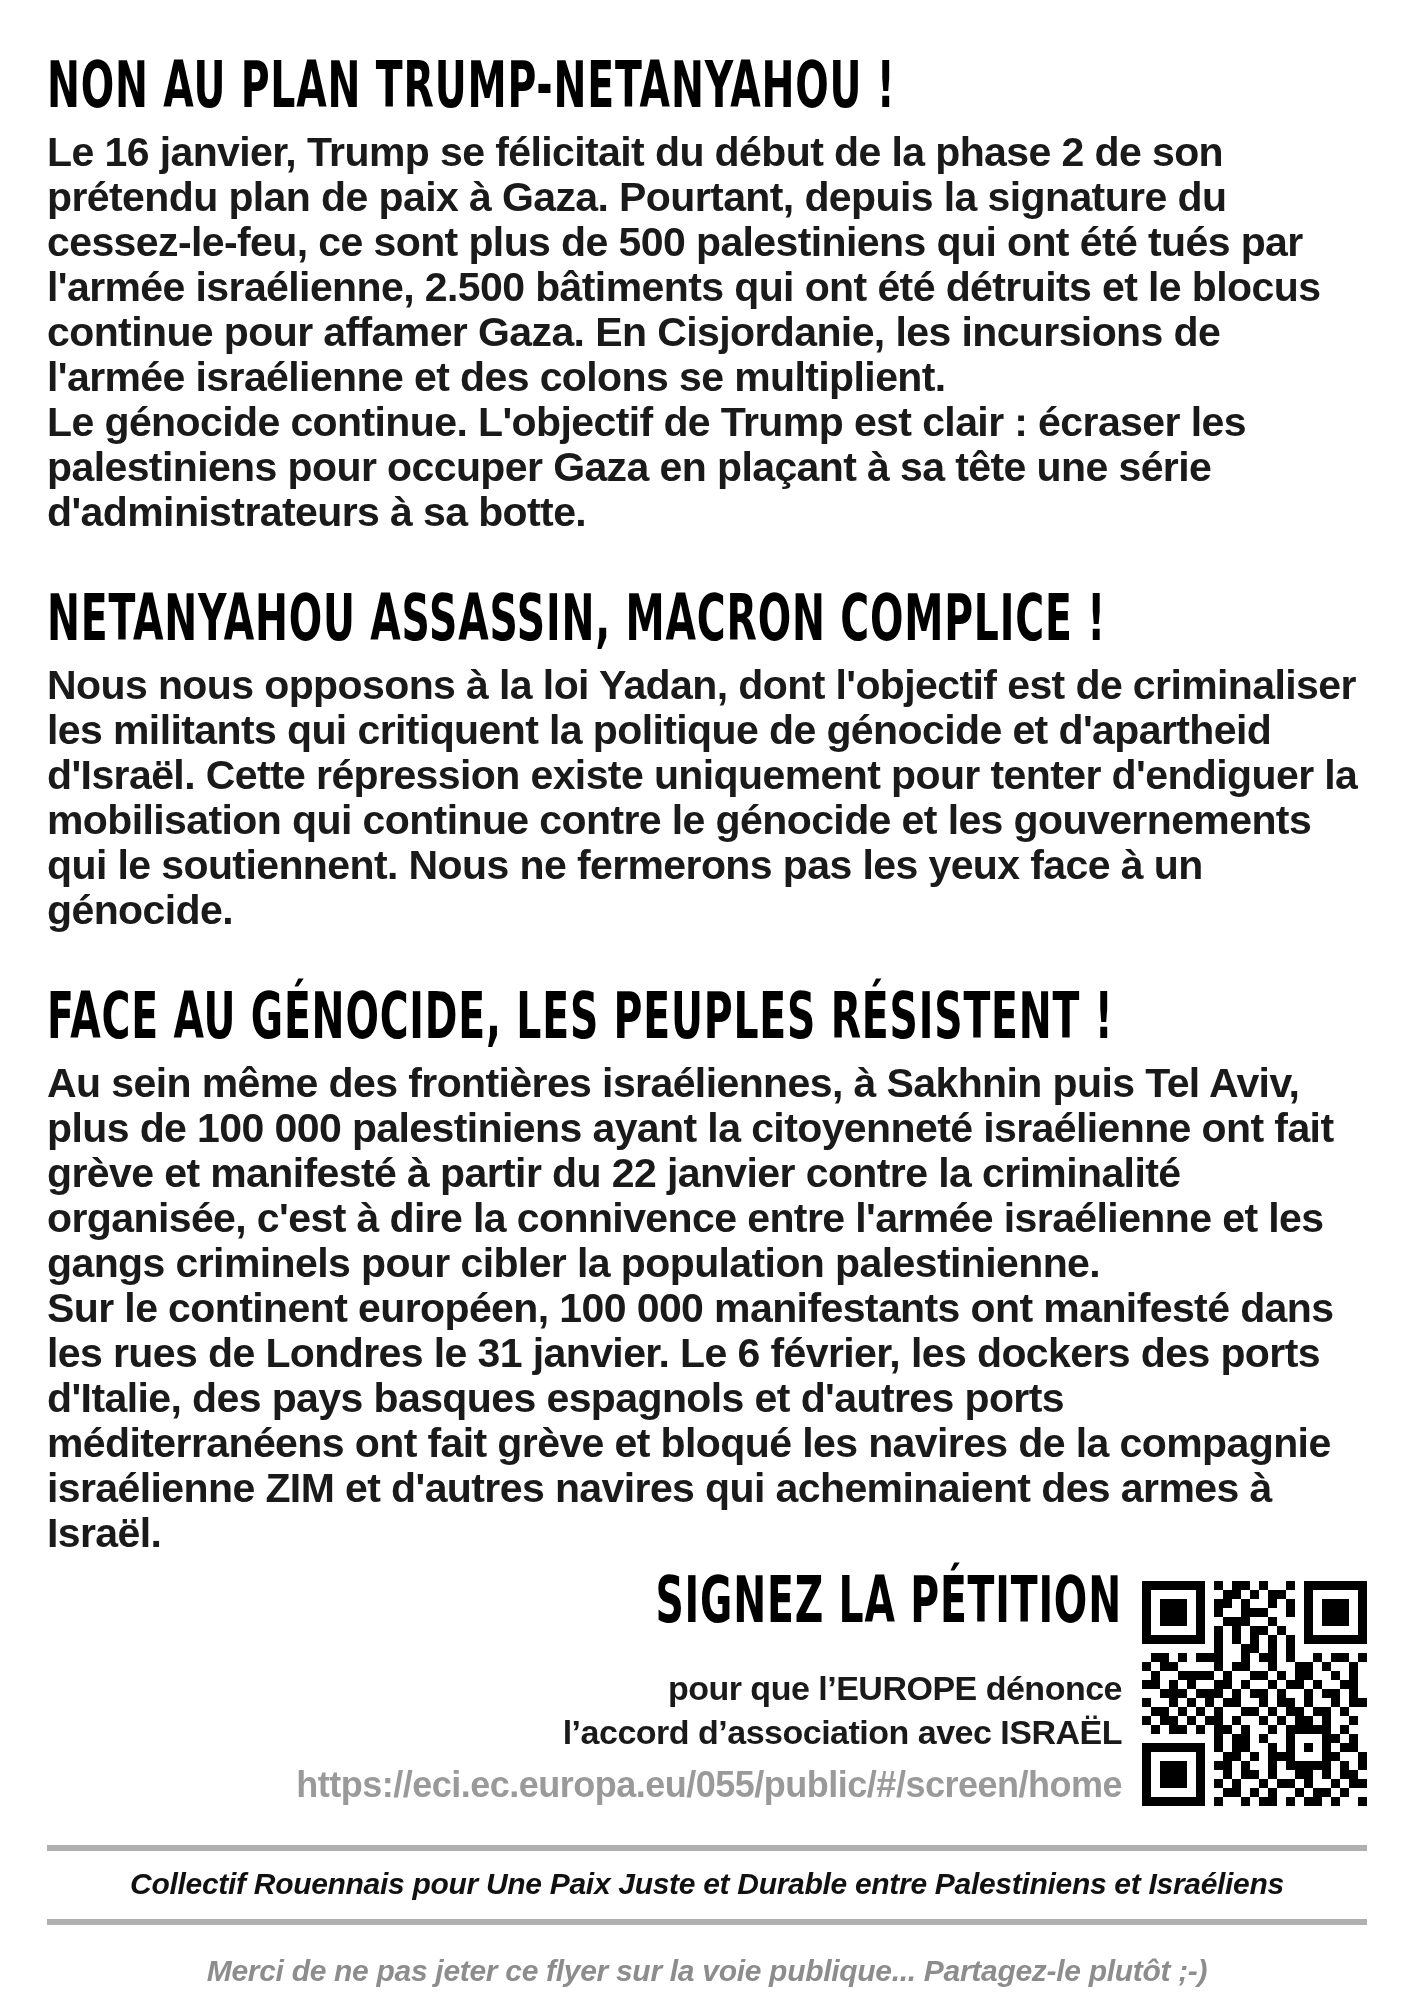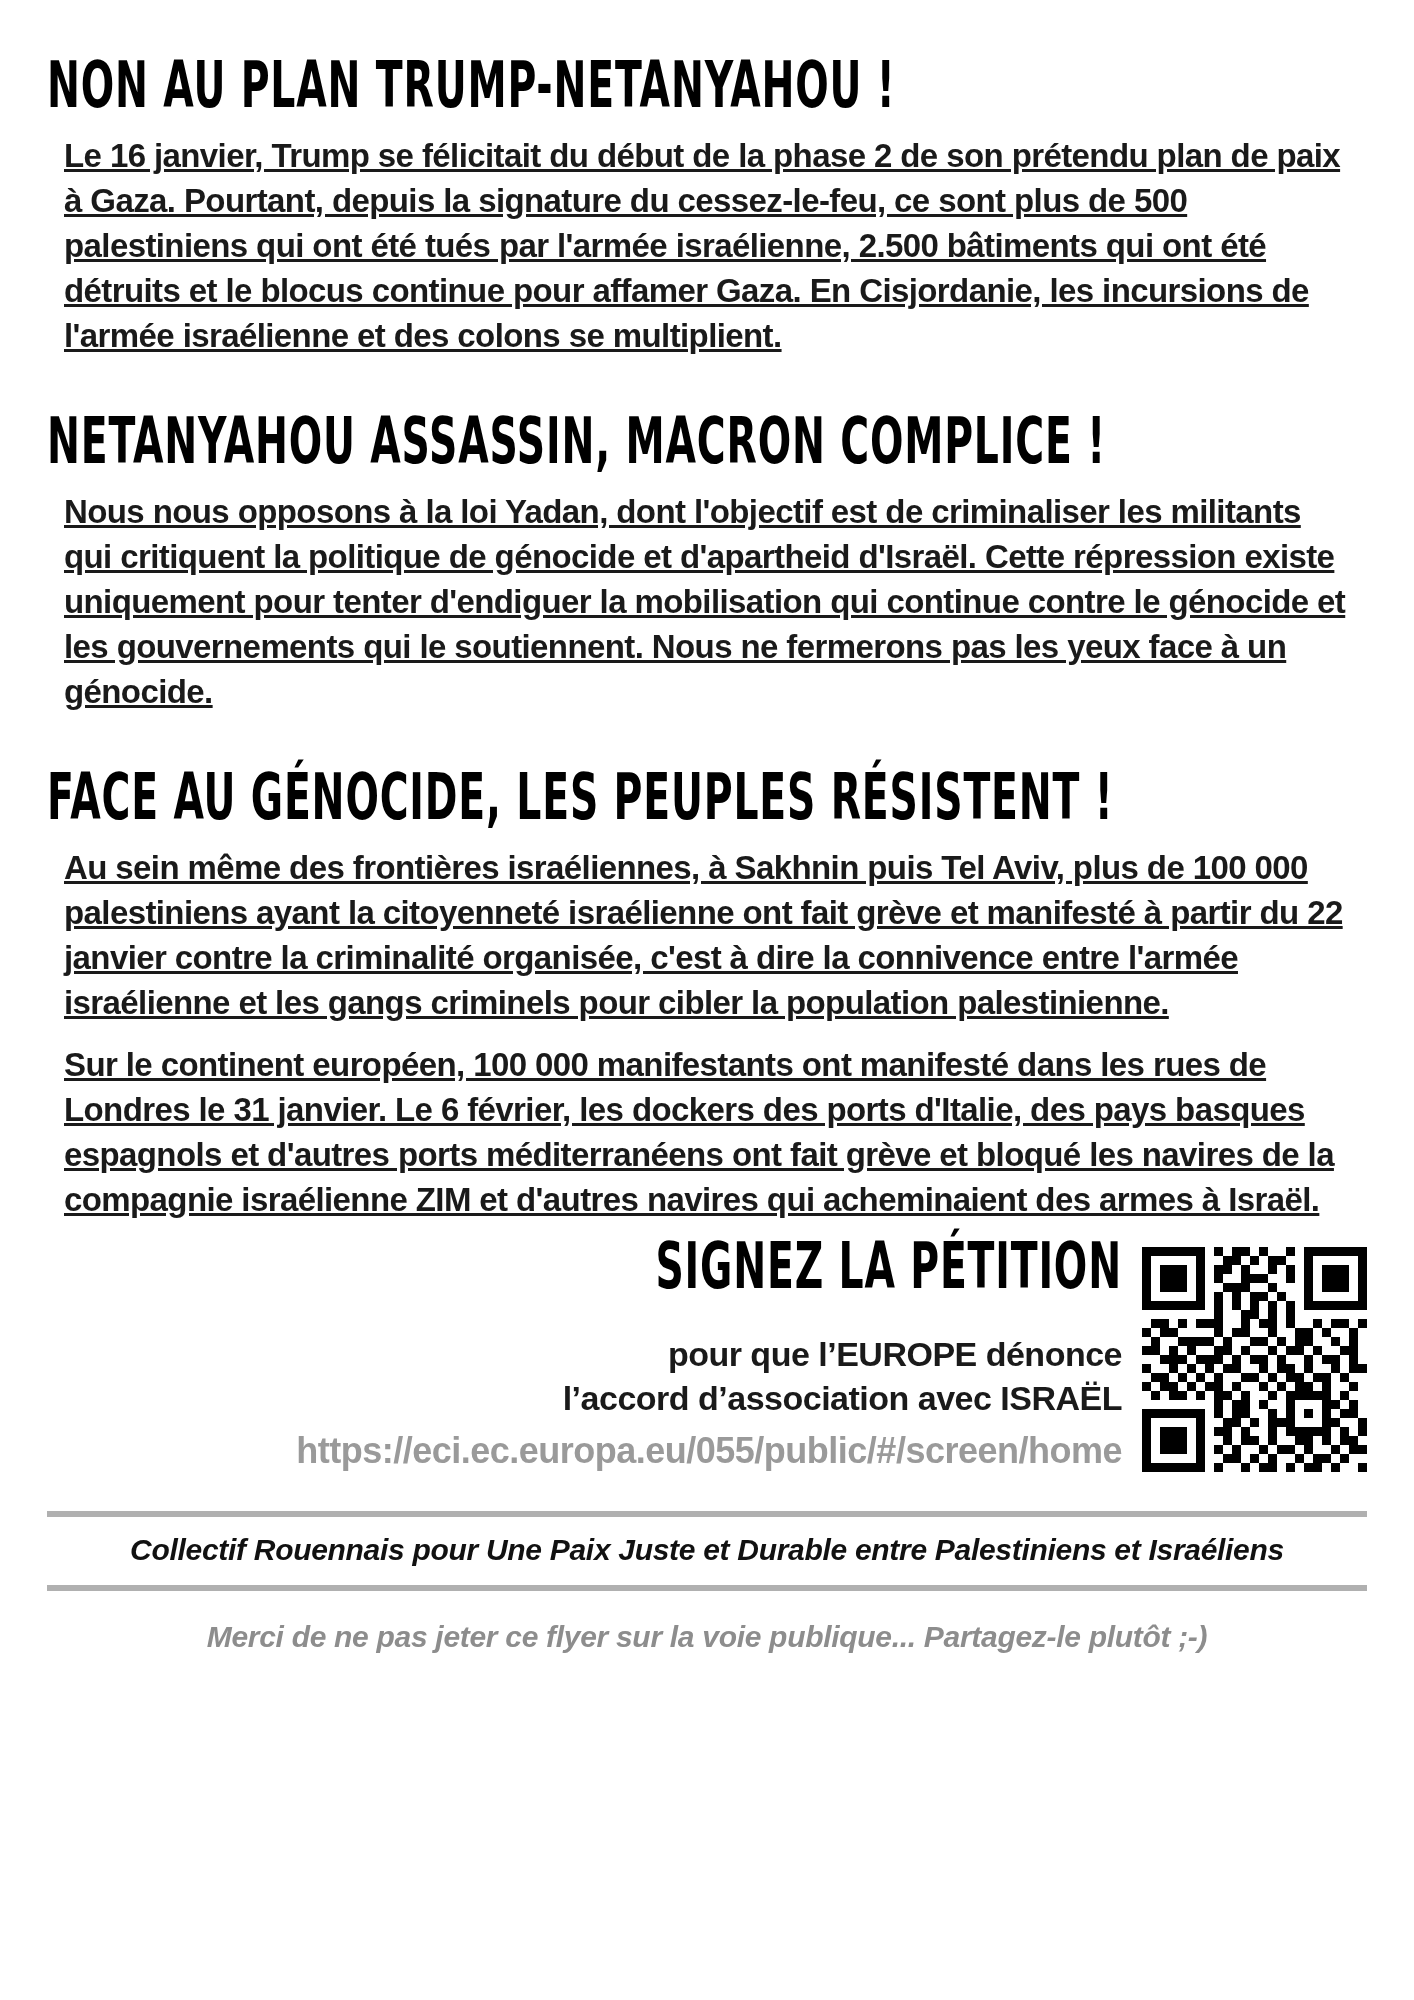--- a/index.html
+++ b/index.html
@@ -15,25 +15,24 @@
     font-family:"DejaVu Sans",sans-serif;
     font-weight:800;color:#000;
     font-size:48px;line-height:1;
     letter-spacing:1px;white-space:nowrap;
     transform:scale(0.82,1.32);transform-origin:left bottom;
   }
   .section{margin-top:0;}
   .section + .section{margin-top:48px;}
   .body-copy{margin-top:14px;}
   .body-copy p{
-    margin:17px;padding:0;
+    margin:0;padding:0;
     font-weight:bold;
-    font-size:33px;line-height:45px;letter-spacing:-0.6px;
+    font-size:41px;line-height:45px;letter-spacing:-0.6px;
     color:#1a1a1a;
-    text-decoration:underline;
   }
   .petition-row{
     margin-top:25px;
     display:flex;justify-content:flex-end;align-items:flex-end;gap:20px;
   }
   .petition-text{flex:1;text-align:right;}
   .petition-heading-row{height:64px;display:flex;justify-content:flex-end;}
   .petition-heading-row .brush{transform-origin:right bottom;}
   .petition-line{
     margin:0;font-weight:bold;font-size:34px;line-height:44px;
@@ -68,20 +67,21 @@
 <body>
 
 <div>
 
   <div class="section">
     <div class="heading-row">
       <span class="brush">NON AU PLAN TRUMP-NETANYAHOU !</span>
     </div>
     <div class="body-copy">
       <p>Le 16 janvier, Trump se félicitait du début de la phase 2 de son prétendu plan de paix à Gaza. Pourtant, depuis la signature du cessez-le-feu, ce sont plus de 500 palestiniens qui ont été tués par l'armée israélienne, 2.500 bâtiments qui ont été détruits et le blocus continue pour affamer Gaza. En Cisjordanie, les incursions de l'armée israélienne et des colons se multiplient.</p>
+      <p>Le génocide continue. L'objectif de Trump est clair : écraser les palestiniens pour occuper Gaza en plaçant à sa tête une série d'administrateurs à sa botte.</p>
     </div>
   </div>
 
   <div class="section">
     <div class="heading-row">
       <span class="brush">NETANYAHOU ASSASSIN, MACRON COMPLICE !</span>
     </div>
     <div class="body-copy">
       <p>Nous nous opposons à la loi Yadan, dont l'objectif est de criminaliser les militants qui critiquent la politique de génocide et d'apartheid d'Israël. Cette répression existe uniquement pour tenter d'endiguer la mobilisation qui continue contre le génocide et les gouvernements qui le soutiennent. Nous ne fermerons pas les yeux face à un génocide.</p>
     </div>

